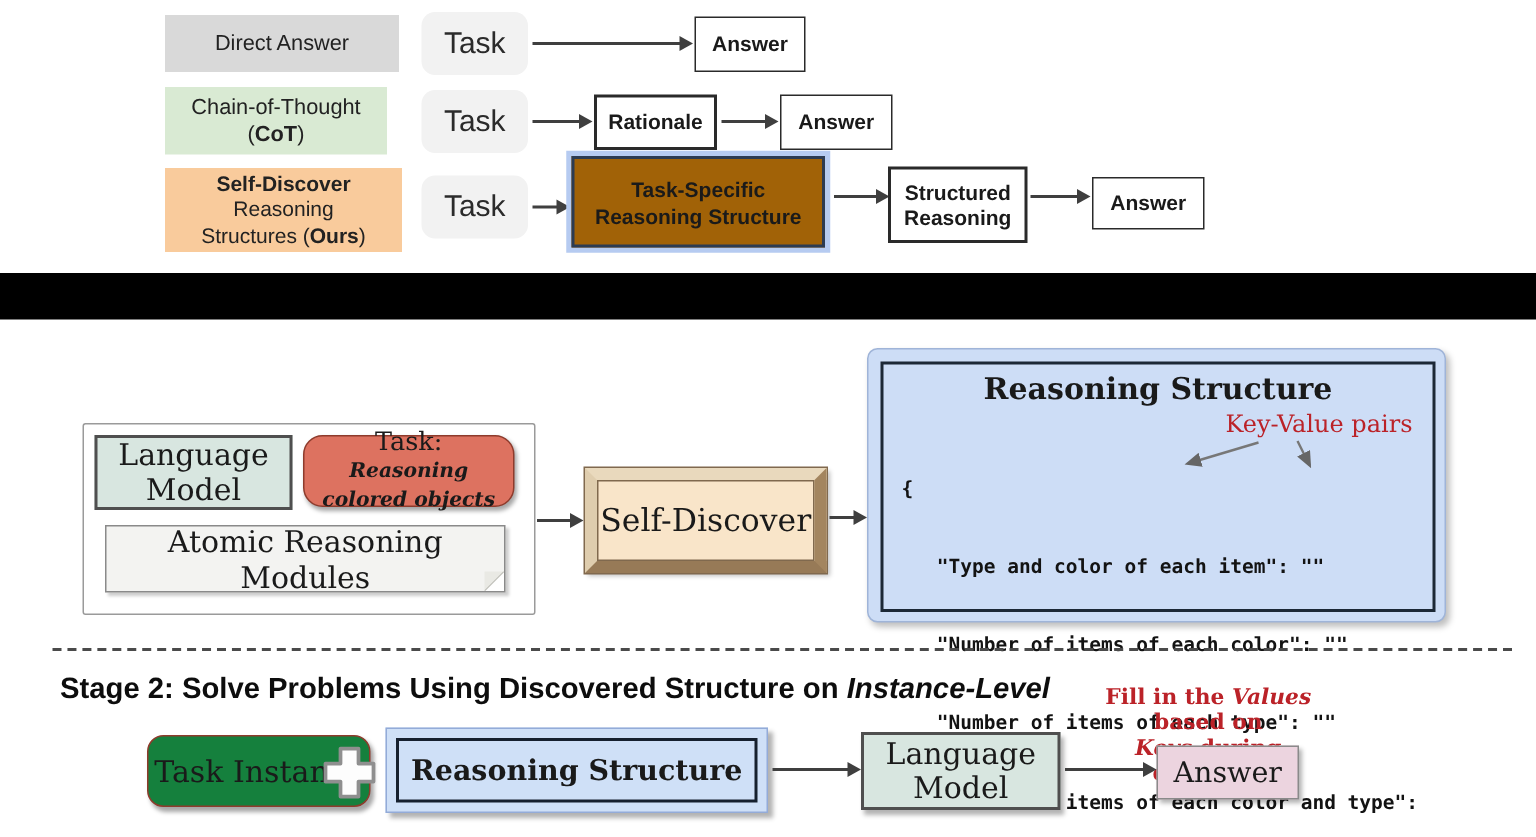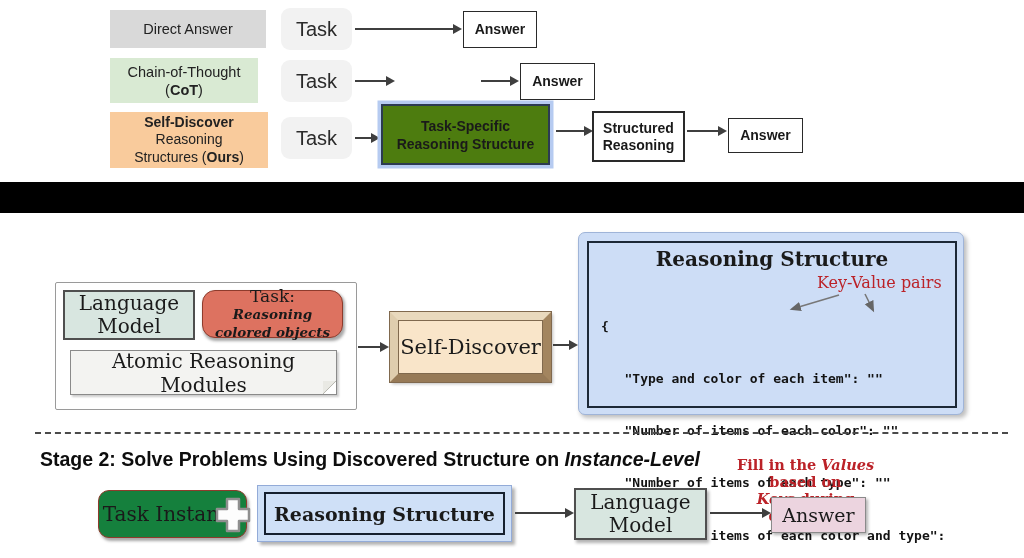--- a/index.html
+++ b/index.html
@@ -9,21 +9,21 @@
   .flexc{display:flex;align-items:center;justify-content:center;text-align:center;}
 
   
   .rowlbl{text-align:center;font-size:14.5px;line-height:18px;color:#222;
           display:flex;flex-direction:column;justify-content:center;}
   .lbl-gray{background:#d9d9d9;}
   .lbl-green{background:#d9ead3;}
   .lbl-orange{background:#f9cb9c;}
   .pill{background:#f2f2f2;border-radius:9px;font-size:20px;color:#2b2b2b;}
   .wbox{background:#fff;border:1.8px solid #2a2a2a;font-weight:bold;font-size:14px;line-height:17px;}
-  .tsrs{background:#4d7c0f;border:2px solid #2c3b52;box-shadow:0 0 0 3.5px #b6cbf1;
+  .tsrs{background:#a16207;border:2px solid #2c3b52;box-shadow:0 0 0 3.5px #b6cbf1;
         font-weight:bold;font-size:14px;line-height:18px;align-items:center;}
 
   
   .arrow{position:absolute;height:2.2px;background:#3f3f3f;}
   .arrow::after{content:'';position:absolute;right:-3px;top:-4.4px;width:0;height:0;
     border-left:9px solid #3f3f3f;border-top:5.5px solid transparent;border-bottom:5.5px solid transparent;}
 
   .blackbar{background:#000;}
 
   .stagetitle{font-weight:bold;font-size:19.5px;color:#0d0d0d;white-space:nowrap;}
@@ -81,20 +81,23 @@
   </div>
 
   <div class="abs rowlbl lbl-green" style="left:110px;top:58px;width:148px;height:45px;">
     <span>Chain-of-Thought</span>
     <span><span>(</span><b>CoT</b><span>)</span></span>
   </div>
   <div class="abs flexc pill" style="left:281px;top:60px;width:71px;height:42px;">
     <span>Task</span>
   </div>
   <div class="arrow" style="left:355px;top:80px;width:37px;"></div>
+  <div class="abs flexc wbox" style="left:396px;top:63px;width:82px;height:37px;border-width:2px;">
+    <span>Rationale</span>
+  </div>
   <div class="arrow" style="left:481px;top:80px;width:35px;"></div>
   <div class="abs flexc wbox" style="left:520px;top:63px;width:75px;height:37px;">
     <span>Answer</span>
   </div>
 
   <div class="abs rowlbl lbl-orange" style="left:110px;top:112px;width:158px;height:56px;font-size:14px;line-height:17.5px;">
     <b>Self-Discover</b>
     <span>Reasoning</span>
     <span><span>Structures (</span><b>Ours</b><span>)</span></span>
   </div>

